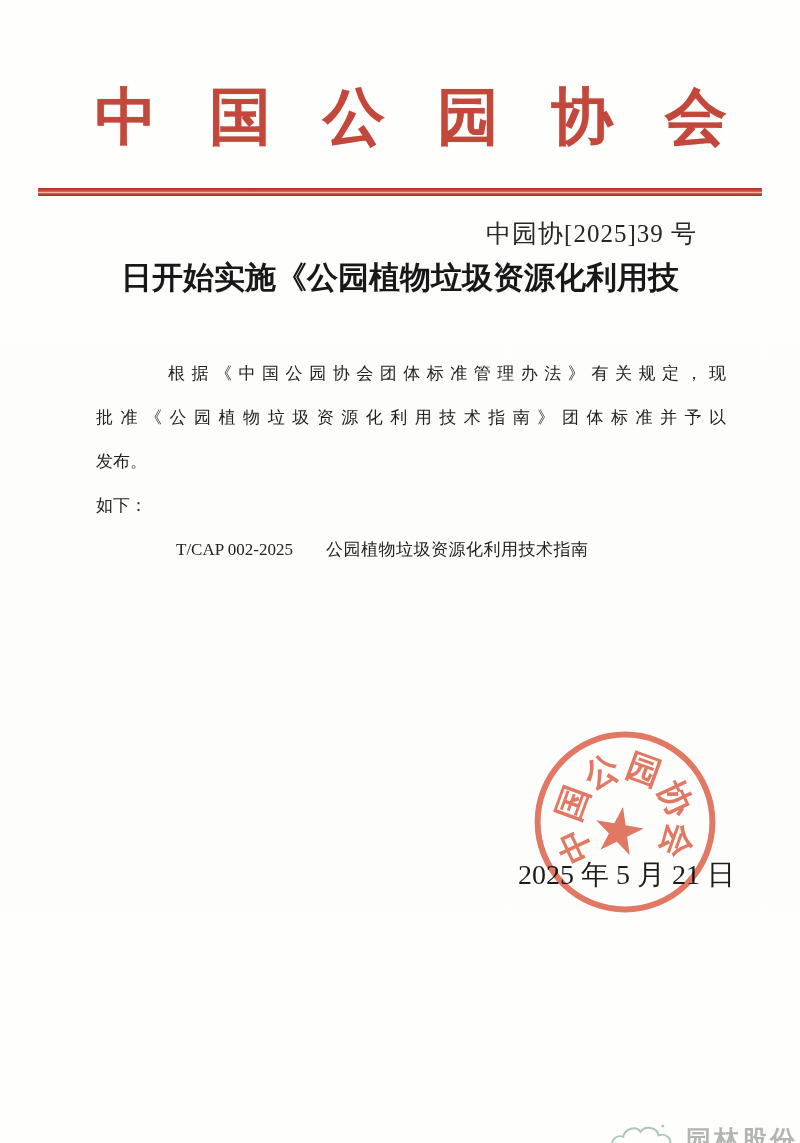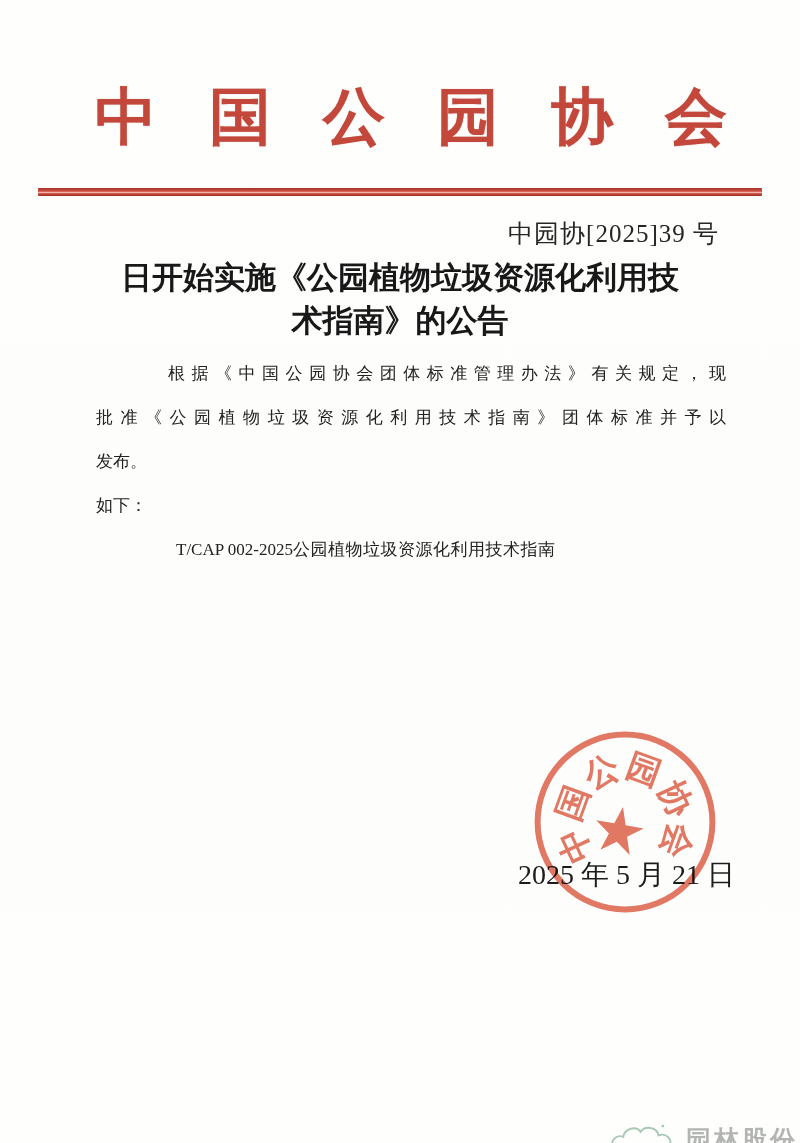--- a/index.html
+++ b/index.html
@@ -21,39 +21,39 @@
     text-shadow:0 0 1px rgba(150,40,30,.4);
     font-family:"Liberation Serif","DejaVu Serif",serif;
   }
   .red-rule{
     position:absolute;left:38px;top:188px;width:724px;height:8px;
     background:linear-gradient(180deg,#a63226 0%,#c6463a 30%,#d8685c 45%,#efb6ac 56%,#c6463a 72%,#9e3025 100%);
     border-radius:1px;
   }
   
   .doc-number{
-    position:absolute;top:217px;right:81px;
+    position:absolute;top:217px;right:103px;
     font-size:25px;color:#262626;letter-spacing:1px;
   }
   
   .doc-title{
     position:absolute;left:0;top:256px;width:800px;
     text-align:center;font-size:31px;font-weight:700;color:#181818;
     line-height:43px;
   }
   
   .body-text{
     position:absolute;left:96px;top:352px;width:630px;
     font-size:17px;color:#222;
   }
   .bl{height:44px;line-height:44px;white-space:nowrap;}
   .bl.just{white-space:normal;text-align:justify;text-align-last:justify;}
   .bl.indent{padding-left:72px;}
   .bl.std{padding-left:80px;}
-  .std-name{letter-spacing:0.5px;}
+  .std-name{margin-left:33px;letter-spacing:0.5px;}
   
   .sig-org{
     position:absolute;left:541px;top:791px;
     font-size:22px;color:#1c1c1c;letter-spacing:0.5px;z-index:2;
   }
   .sig-date{
     position:absolute;left:518px;top:856px;
     font-size:28px;color:#1c1c1c;z-index:2;
   }
   
@@ -97,21 +97,20 @@
     <span>协</span>
     <span>会</span>
   </div>
 
   <div class="red-rule"></div>
 
   <div class="doc-number">中园协[2025]39 号</div>
 
   <div class="doc-title">
     <div>日开始实施《公园植物垃圾资源化利用技</div>
-    <div>术指南》的公告</div>
   </div>
 
   <div class="body-text">
     <div class="bl indent just">根据《中国公园协会团体标准管理办法》有关规定，现</div>
     <div class="bl just">批准《公园植物垃圾资源化利用技术指南》团体标准并予以</div>
     <div class="bl">发布。</div>
     <div class="bl">如下：</div>
     <div class="bl std">
       <span>T/CAP 002-2025</span><span class="std-name">公园植物垃圾资源化利用技术指南</span>
     </div>

